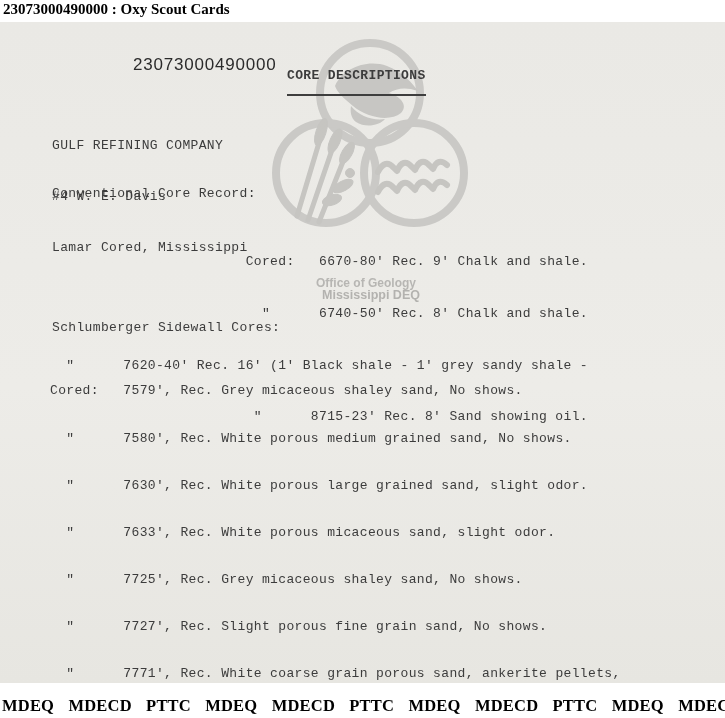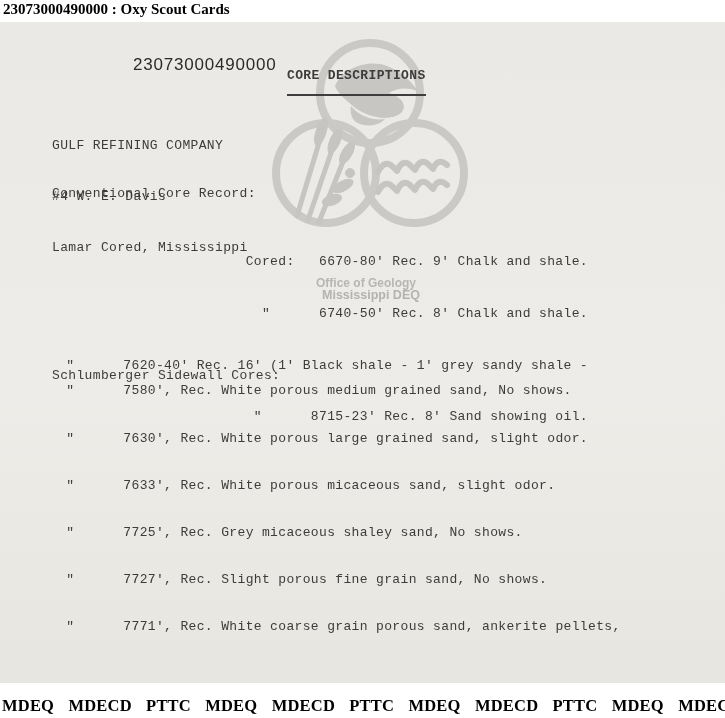--- a/index.html
+++ b/index.html
@@ -31,21 +31,21 @@
     font-size:13px;letter-spacing:.35px;color:#3c3c3c;white-space:pre;
   }
   .wellid{
     position:absolute;z-index:2;left:92px;top:33px;font-size:17px;letter-spacing:.8px;
     color:#2b2b2b;font-family:"Liberation Sans",sans-serif;white-space:nowrap;margin-left:41px;
   }
   .title{left:287px;top:46px;font-weight:bold;border-bottom:2px solid #3e3e3e;padding-bottom:11px;}
   .company{left:52px;top:81px;line-height:17px;}
   .conv-h{left:52px;top:164px;}
   .conv-lines{left:50px;top:197px;line-height:17.2px;text-align:right;}
-  .sw-h{left:52px;top:298px;margin-top:48px;}
+  .sw-h{left:52px;top:298px;}
   .sw-lines{left:50px;top:330px;line-height:15.7px;}
   
   .bottombar{
     position:absolute;left:0;top:683px;width:725px;height:35px;background:#ffffff;overflow:hidden;
   }
   .bottombar span{
     position:absolute;left:2px;bottom:2px;white-space:nowrap;
     font-family:"Liberation Serif",serif;font-weight:bold;font-size:16.5px;color:#000;
     word-spacing:10px;letter-spacing:.2px;
   }
@@ -104,20 +104,21 @@
   <div class="typed conv-h">Conventional Core Record:</div>
   <div class="typed conv-lines">
     <div>Cored:   6670-80' Rec. 9' Chalk and shale.</div>
     <div>  "      6740-50' Rec. 8' Chalk and shale.</div>
     <div>  "      7620-40' Rec. 16' (1' Black shale - 1' grey sandy shale -</div>
     <div>  "      8715-23' Rec. 8' Sand showing oil.</div>
   </div>
 
   <div class="typed sw-h">Schlumberger Sidewall Cores:</div>
   <div class="typed sw-lines">
+    <div>Cored:   7579', Rec. Grey micaceous shaley sand, No shows.</div>
     <div>  "      7580', Rec. White porous medium grained sand, No shows.</div>
     <div>  "      7630', Rec. White porous large grained sand, slight odor.</div>
     <div>  "      7633', Rec. White porous micaceous sand, slight odor.</div>
     <div>  "      7725', Rec. Grey micaceous shaley sand, No shows.</div>
     <div>  "      7727', Rec. Slight porous fine grain sand, No shows.</div>
     <div>  "      7771', Rec. White coarse grain porous sand, ankerite pellets,</div>
     
     
     
     

